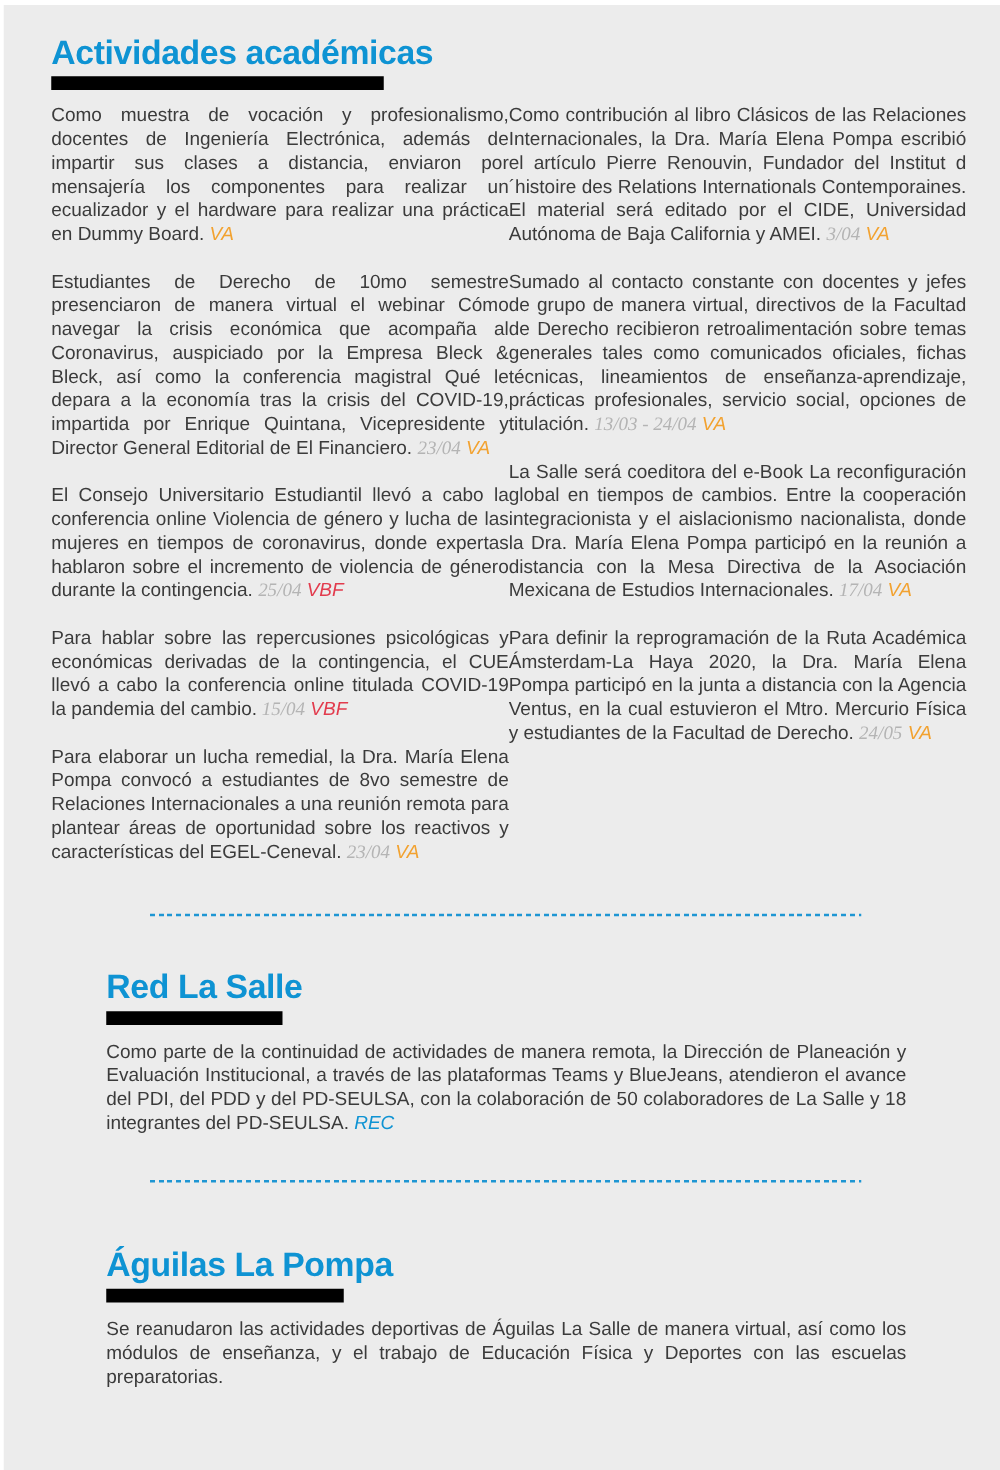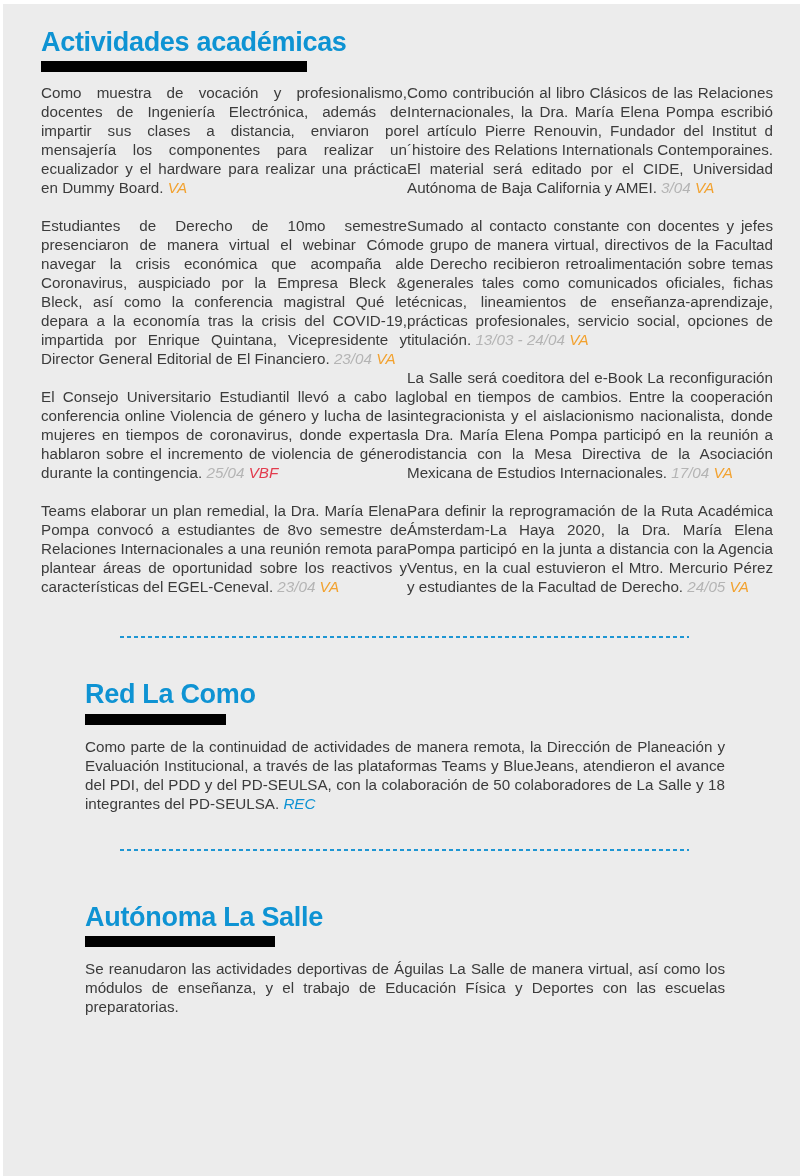--- a/index.html
+++ b/index.html
@@ -45,21 +45,21 @@
   .para {
     margin: 0 0 19px 0;
     font-size: 15.2px;
     line-height: 19px;
     color: #3b3b3b;
     text-align: justify;
     hyphens: auto;
   }
   .para:last-child { margin-bottom: 0; }
   .em { }
-  .date { font-style: italic; color: #b4b4b4; }
+  .date { font-style: italic; color: #b4b4b4; font-family: Liberation Serif, serif; }
   .tag { font-style: italic; }
   .divider {
     height: 2px;
     width: 569px;
     margin-left: 117px;
     background: repeating-linear-gradient(90deg, #1e96d3 0 4px, transparent 4px 7px);
   }
   .divider-1 { margin-top: 40px; }
   .divider-2 { margin-top: 36px; }
   .sec-2 { margin: 42px 78px 0 82px; }
@@ -73,44 +73,45 @@
 <div class="page">
 
   <section class="sec-1">
     <h2 class="heading">Actividades académicas</h2>
     <div class="bar bar-1"></div>
     <div class="two-col">
       <div class="col">
           <p class="para"><span>Como muestra de vocación y profesionalismo, docentes de Ingeniería Electrónica, además de impartir sus clases a distancia, enviaron por mensajería los componentes para realizar un ecualizador y el hardware para realizar una práctica en </span><span class="em">Dummy Board.</span><span class="tag" style="color: rgb(242, 162, 48);"> VA</span></p>
           <p class="para"><span>Estudiantes de Derecho de 10mo semestre presenciaron de manera virtual el webinar </span><span class="em">Cómo navegar la crisis económica que acompaña al Coronavirus</span><span>, auspiciado por la Empresa Bleck &amp; Bleck, así como la conferencia magistral </span><span class="em">Qué le depara a la economía tras la crisis del COVID-19,</span><span> impartida por Enrique Quintana, Vicepresidente y Director General Editorial de El Financiero.  </span><span class="date">23/04</span><span class="tag" style="color: rgb(242, 162, 48);"> VA</span></p>
           <p class="para"><span>El Consejo Universitario Estudiantil llevó a cabo la conferencia online </span><span class="em">Violencia de género y lucha de las mujeres en tiempos de coronavirus</span><span>, donde expertas hablaron sobre el incremento de violencia de género durante la contingencia. </span><span class="date">25/04</span><span class="tag" style="color: rgb(226, 59, 77);"> VBF</span></p>
-          <p class="para"><span>Teams elaborar un plan remedial, la Dra. María Elena Pompa convocó a estudiantes de 8vo semestre de Relaciones Internacionales a una reunión remota para plantear áreas de oportunidad sobre los reactivos y características del EGEL-Ceneval. </span><span class="date">23/04</span><span class="tag" style="color: rgb(242, 162, 48);"> VA</span></p>
+          <p class="para"><span>Para hablar sobre las repercusiones psicológicas y económicas derivadas de la contingencia, el CUE llevó a cabo la conferencia online titulada </span><span class="em">COVID-19 la pandemia del cambio.</span><span class="date"> 15/04</span><span class="tag" style="color: rgb(226, 59, 77);"> VBF</span></p>
+          <p class="para"><span>Para elaborar un lucha remedial, la Dra. María Elena Pompa convocó a estudiantes de 8vo semestre de Relaciones Internacionales a una reunión remota para plantear áreas de oportunidad sobre los reactivos y características del EGEL-Ceneval. </span><span class="date">23/04</span><span class="tag" style="color: rgb(242, 162, 48);"> VA</span></p>
         </div>
       <div class="col">
           <p class="para"><span>Como contribución al libro </span><span class="em">Clásicos de las Relaciones Internacionales,</span><span> la Dra. María Elena Pompa escribió el artículo </span><span class="em">Pierre Renouvin, Fundador del Institut d´histoire des Relations Internationals Contemporaines.</span><span> El material será editado por el CIDE, Universidad Autónoma de Baja California y AMEI. </span><span class="date">3/04</span><span class="tag" style="color: rgb(242, 162, 48);"> VA</span></p>
           <p class="para"><span>Sumado al contacto constante con docentes y jefes de grupo de manera virtual, directivos de la Facultad de Derecho recibieron retroalimentación sobre temas generales tales como comunicados oficiales, fichas técnicas, lineamientos de enseñanza-aprendizaje, prácticas profesionales, servicio social, opciones de titulación. </span><span class="date">13/03 - 24/04</span><span class="tag" style="color: rgb(242, 162, 48);"> VA</span></p>
           <p class="para"><span>La Salle será coeditora del e-Book </span><span class="em">La reconfiguración global en tiempos de cambios. Entre la cooperación integracionista y el aislacionismo nacionalista,</span><span> donde la Dra. María Elena Pompa participó en la reunión a distancia con la Mesa Directiva de la Asociación Mexicana de Estudios Internacionales. </span><span class="date">17/04</span><span class="tag" style="color: rgb(242, 162, 48);"> VA</span></p>
-          <p class="para"><span>Para definir la reprogramación de la Ruta Académica Ámsterdam-La Haya 2020, la Dra. María Elena Pompa participó en la junta a distancia con la Agencia Ventus, en la cual estuvieron el Mtro. Mercurio Pérez y estudiantes de la Facultad de Derecho. </span><span class="date">24/05</span><span class="tag" style="color: rgb(242, 162, 48);"> VA</span></p>
+          <p class="para"><span>Para definir la reprogramación de la Ruta Académica Ámsterdam-La Haya 2020, la Dra. María Elena Pompa participó en la junta a distancia con la Agencia Ventus, en la cual estuvieron el Mtro. Mercurio Física y estudiantes de la Facultad de Derecho. </span><span class="date">24/05</span><span class="tag" style="color: rgb(242, 162, 48);"> VA</span></p>
         </div>
     </div>
   </section>
 
   <div class="divider divider-1"></div>
 
   <section class="sec-2">
-    <h2 class="heading">Red La Como</h2>
+    <h2 class="heading">Red La Salle</h2>
     <div class="bar bar-2"></div>
     <div class="para-wrap">
         <p class="para"><span>Como parte de la continuidad de actividades de manera remota, la Dirección de Planeación y Evaluación Institucional, a través de las plataformas Teams y BlueJeans, atendieron el avance del PDI, del PDD y del PD-SEULSA, con la colaboración de 50 colaboradores de La Salle y 18 integrantes del PD-SEULSA. </span><span class="tag" style="color: rgb(14, 147, 211);">REC</span></p>
       </div>
   </section>
 
   <div class="divider divider-2"></div>
 
   <section class="sec-3">
-    <h2 class="heading">Autónoma La Salle</h2>
+    <h2 class="heading">Águilas La Pompa</h2>
     <div class="bar bar-3"></div>
     <div class="para-wrap">
         <p class="para"><span>Se reanudaron las actividades deportivas de Águilas La Salle de manera virtual, así como los módulos de enseñanza, y el trabajo de Educación Física y Deportes con las escuelas preparatorias. </span></p>
       </div>
   </section>
 
 </div>
 
 </body></html>

